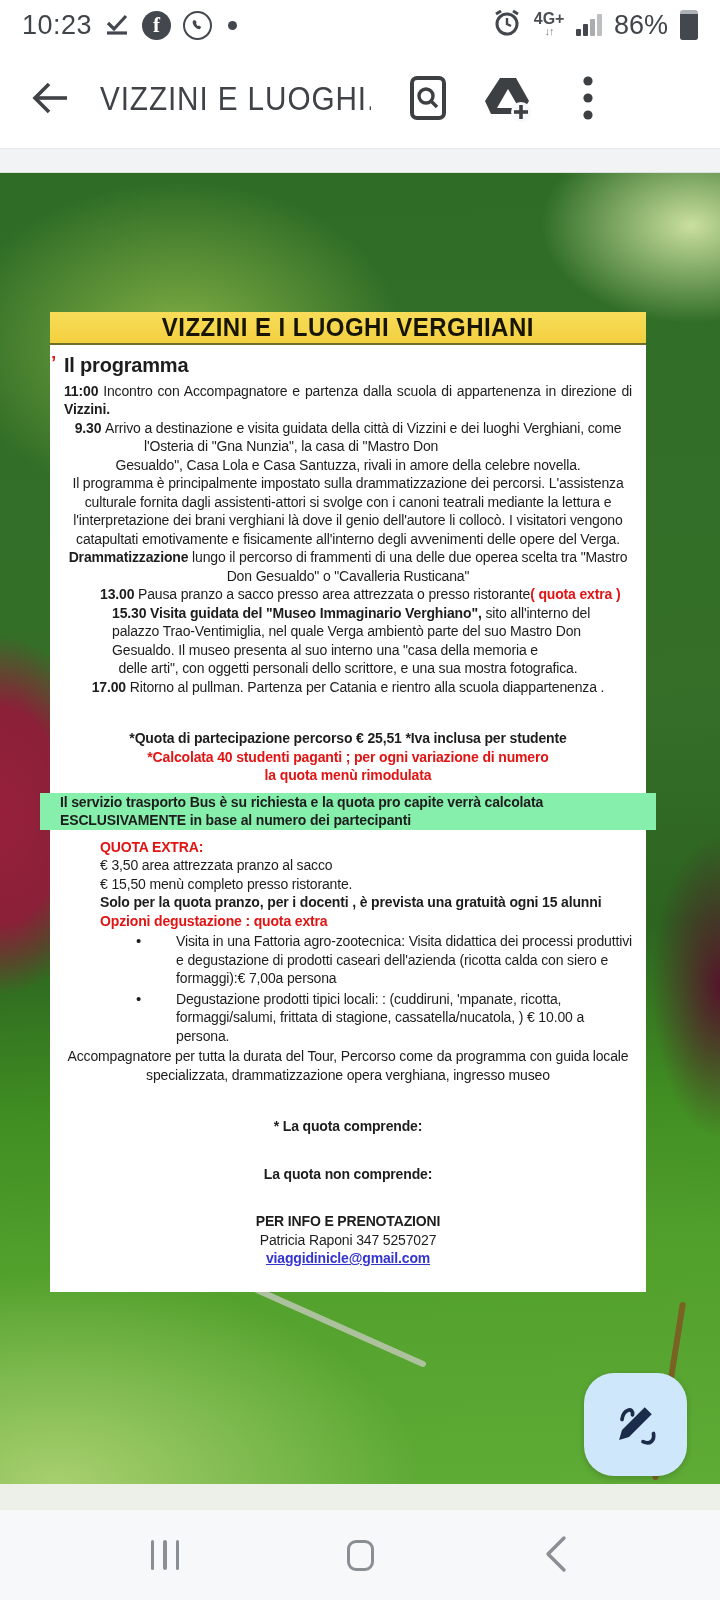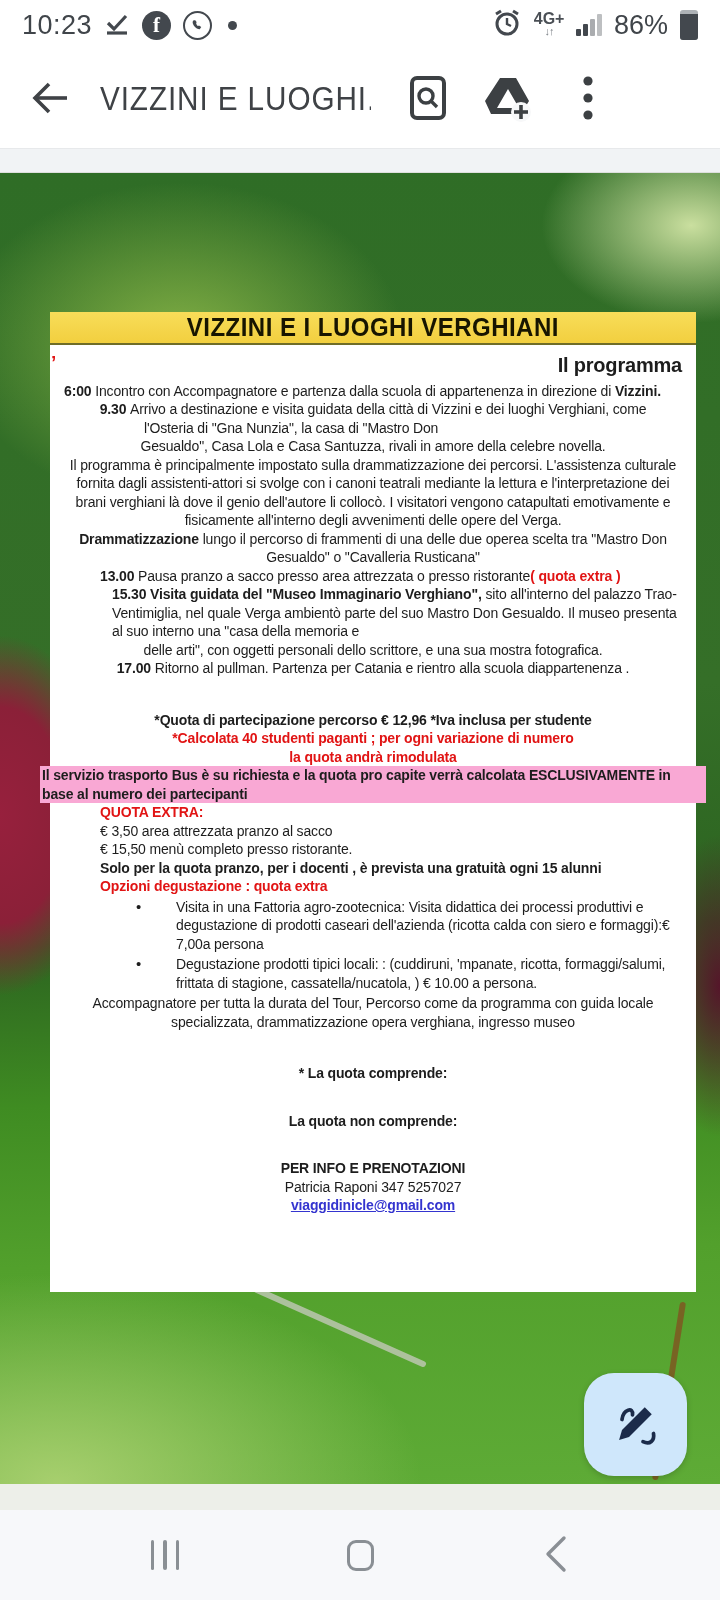--- a/index.html
+++ b/index.html
@@ -49,36 +49,36 @@
       radial-gradient(ellipse 230px 150px at 96% 4%, #cadf9f 0%, rgba(202,223,159,0) 65%),
       radial-gradient(ellipse 320px 230px at 25% 13%, #83b045 0%, rgba(131,176,69,0) 70%),
       radial-gradient(ellipse 520px 300px at 8% 100%, #a7cf6e 0%, rgba(167,207,110,0) 70%),
       linear-gradient(178deg, #2f6d26 0%, #356f28 40%, #2c6420 58%, #3f8c22 70%, #52a02c 82%, #5eab36 100%);}
   .photo-stem{position:absolute;left:110px;top:1122px;width:330px;height:6px;background:#bcc7b0;opacity:.85;
     transform:rotate(24deg);border-radius:3px;}
   .photo-twig{position:absolute;left:666px;top:1128px;width:6px;height:180px;background:#7c5c22;opacity:.9;
     transform:rotate(9deg);border-radius:3px;}
 
   
-  .doc-page{position:absolute;left:50px;top:139px;width:646px;height:980px;background:#fff;box-sizing:border-box;}
+  .doc-page{position:absolute;left:50px;top:139px;width:596px;height:980px;background:#fff;box-sizing:border-box;}
   .doc-banner{height:33px;background:linear-gradient(#f8dd59,#f2cf3f);border-bottom:2px solid #6f6d28;
     display:flex;align-items:center;justify-content:center;box-sizing:border-box;}
   .doc-banner span{font-size:25px;font-weight:600;color:#171500;letter-spacing:.5px;transform:scaleX(.96);white-space:nowrap;}
   .red-mark{position:absolute;left:1px;top:40px;color:var(--red_text,#e11414);font-size:19px;font-weight:700;}
   .doc-body{padding:0 14px 4px 14px;color:#1d1d1d;font-size:14px;line-height:18.5px;letter-spacing:-.15px;}
-  .doc-heading{text-align:right;font-size:20px;font-weight:700;margin:11px 0 7px 0;letter-spacing:-.2px;}
+  .doc-heading{text-align:left;font-size:20px;font-weight:700;margin:11px 0 7px 0;letter-spacing:-.2px;}
   .para{min-height:18.5px;}
   .center{text-align:center;}
   .just{text-align:justify;}
   .left{text-align:left;}
   .ind1{padding-left:36px;}
   .ind2{padding-left:48px;}
   .ind3{padding-left:80px;}
   .narrow{padding:0 96px;}
-  .wide{margin:0 -24px;background:#f9a8d4;padding:0 2px;}
+  .wide{margin:8px -24px;background:#86efac;padding:0 20px;}
   .bullet{position:relative;padding-left:112px;margin:2px 0;}
   .bullet::before{content:"•";position:absolute;left:72px;top:0;font-size:15px;}
   .gap-l{margin-top:33px;}
   .gap-m{margin-top:29px;}
   .seg-b{font-weight:700;}
   .seg-rb{color:var(--red_text,#e11414);font-weight:700;}
   .seg-l{color:var(--link_blue,#3434cf);text-decoration:underline;font-weight:600;}
 
   
   .fab{position:absolute;left:584px;top:1200px;width:103px;height:103px;border-radius:30px;
@@ -191,33 +191,33 @@
     <div class="photo-twig"></div>
 
     <div class="doc-page">
       <div class="doc-banner">
         <span>VIZZINI E I LUOGHI VERGHIANI</span>
       </div>
       <span class="red-mark">’</span>
       <div class="doc-body">
         <div class="doc-heading">Il programma</div>
 
-      <div class="para just"><span class="seg-b">6:00 </span><span class="">Incontro con Accompagnatore e partenza dalla scuola di appartenenza in direzione di </span><span class="seg-b">Vizzini.</span></div>
+      <div class="para just"><span class="seg-b">11:00 </span><span class="">Incontro con Accompagnatore e partenza dalla scuola di appartenenza in direzione di </span><span class="seg-b">Vizzini.</span></div>
           <div class="para center"><span class="seg-b">9.30 </span><span class="">Arrivo a destinazione e visita guidata della città di Vizzini e dei luoghi Verghiani, come</span></div>
           <div class="para left ind3"><span class="">l'Osteria di "Gna Nunzia", la casa di "Mastro Don</span></div>
           <div class="para center"><span class="">Gesualdo", Casa Lola e Casa Santuzza, rivali in amore della celebre novella.</span></div>
           <div class="para center"><span class="">Il programma è principalmente impostato sulla drammatizzazione dei percorsi. L'assistenza culturale fornita dagli assistenti-attori si svolge con i canoni teatrali mediante la lettura e l'interpretazione dei brani verghiani là dove il genio dell'autore li collocò. I visitatori vengono catapultati emotivamente e fisicamente all'interno degli avvenimenti delle opere del Verga.</span></div>
           <div class="para center"><span class="seg-b">Drammatizzazione</span><span class=""> lungo il percorso di frammenti di una delle due operea scelta tra "Mastro Don Gesualdo" o "Cavalleria Rusticana"</span></div>
           <div class="para left ind1"><span class="seg-b">13.00 </span><span class="">Pausa pranzo a sacco presso area attrezzata  o presso ristorante</span><span class="seg-rb">( quota extra )</span></div>
           <div class="para left ind2"><span class="seg-b">15.30 Visita guidata del "Museo Immaginario Verghiano",</span><span class=""> sito all'interno del palazzo Trao-Ventimiglia, nel quale Verga ambientò parte del suo Mastro Don Gesualdo. Il museo presenta al suo interno una "casa della memoria e</span></div>
           <div class="para center"><span class="">delle arti", con oggetti personali dello scrittore, e una sua mostra fotografica.</span></div>
           <div class="para center"><span class="seg-b">17.00 </span><span class="">Ritorno al pullman. Partenza per Catania e rientro alla scuola diappartenenza .</span></div>
-          <div class="para center gap-l"><span class="seg-b">*Quota di partecipazione percorso € 12,96 *Iva inclusa per studente</span></div>
+          <div class="para center gap-l"><span class="seg-b">*Quota di partecipazione percorso € 25,51 *Iva inclusa per studente</span></div>
           <div class="para center"><span class="seg-rb">*Calcolata 40 studenti paganti ; per ogni variazione di numero</span></div>
-          <div class="para center"><span class="seg-rb">la quota andrà rimodulata</span></div>
+          <div class="para center"><span class="seg-rb">la quota menù rimodulata</span></div>
           <div class="para left wide"><span class="seg-b">Il servizio trasporto Bus è su richiesta e la quota pro capite verrà calcolata ESCLUSIVAMENTE in base al numero dei partecipanti</span></div>
           <div class="para left ind1"><span class="seg-rb">QUOTA EXTRA:</span></div>
           <div class="para left ind1"><span class="">€ 3,50 area attrezzata pranzo al sacco</span></div>
           <div class="para left ind1"><span class="">€ 15,50 menù completo presso ristorante.</span></div>
           <div class="para left ind1"><span class="seg-b">Solo per la quota pranzo, per i docenti , è prevista una gratuità ogni 15 alunni</span></div>
           <div class="para left ind1"><span class="seg-rb">Opzioni degustazione : quota extra</span></div>
           <div class="para bullet"><span class="">Visita in una Fattoria agro-zootecnica: Visita didattica dei processi produttivi e degustazione di prodotti caseari dell'azienda (ricotta calda con siero e formaggi):€ 7,00a persona</span></div>
           <div class="para bullet"><span class="">Degustazione prodotti tipici locali: : (cuddiruni, 'mpanate, ricotta, formaggi/salumi, frittata di stagione, cassatella/nucatola, ) € 10.00 a persona.</span></div>
           <div class="para center"><span class="">Accompagnatore per tutta la durata del Tour, Percorso come da programma con guida locale specializzata, drammatizzazione opera verghiana, ingresso museo</span></div>
           <div class="para center gap-l"><span class="seg-b">* La quota comprende:</span></div>

